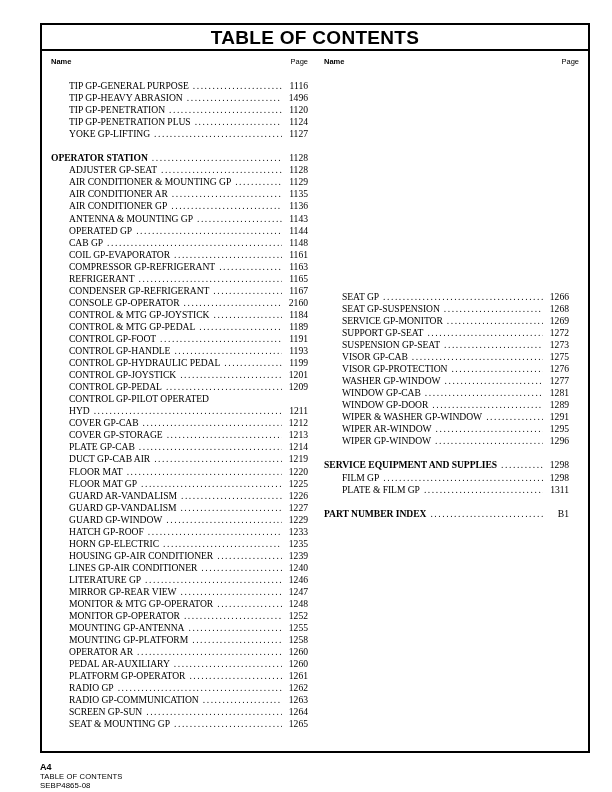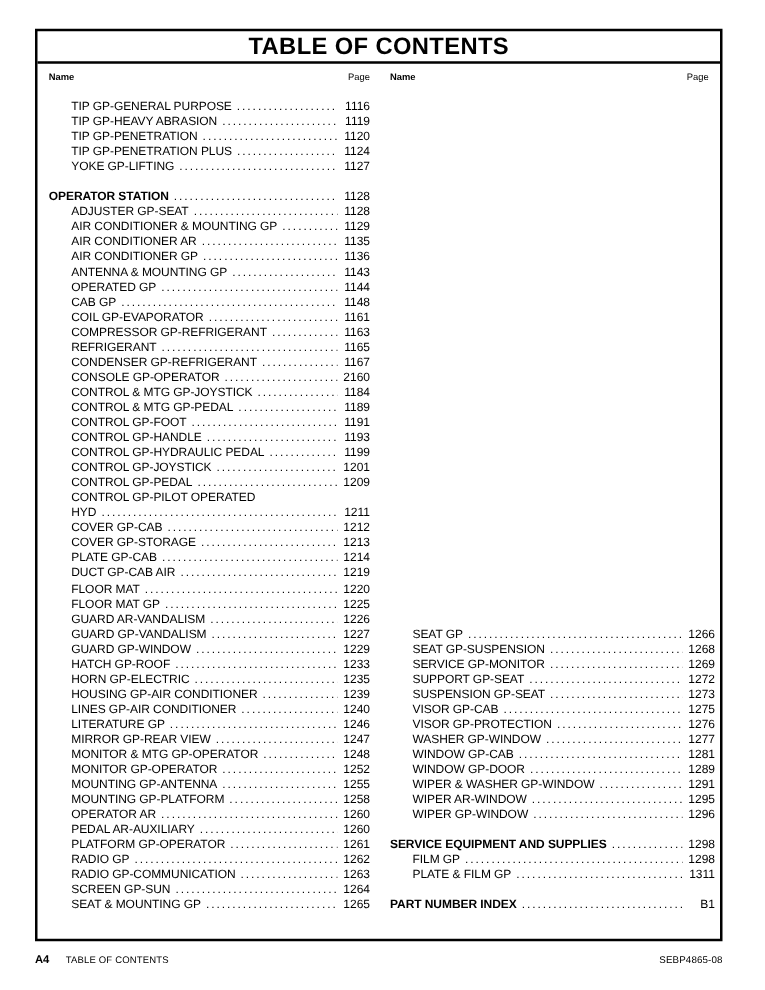--- a/index.html
+++ b/index.html
@@ -11,21 +11,21 @@
     width: 612px;
     height: 792px;
     font-family: "Liberation Sans", sans-serif;
     color: #000000;
     position: relative;
     overflow: hidden;
   }
 
   .page {
     position: absolute;
-    left: 0; top: 0;
+    left: 12px; top: 0;
     width: 488px;
     height: 792px;
   }
 
   
   .frame {
     position: absolute;
     left: 28px;
     top: 23px;
     width: 550px;
@@ -71,22 +71,23 @@
     flex: 0 0 auto;
     font-size: 7.5px;
     font-weight: normal;
     text-align: right;
     padding-right: 9px;
   }
 
   
   .columns {
     display: flex;
-    align-items: flex-end;
+    align-items: center;
     padding-top: 14px;
+    font-family: Liberation Serif, serif;
   }
   .column {
     box-sizing: border-box;
   }
   .column.left  { width: 275px; padding-left: 9px; }
   .column.right { width: 271px; padding-left: 7px; }
 
   
   .entry {
     display: flex;
@@ -116,41 +117,42 @@
   }
   .entry .pagenum {
     flex: 0 0 auto;
     font-size: 9.6px;
     text-align: right;
     width: 26px;
     padding-right: 9px;
   }
   .column.right .entry .pagenum {
     width: 26px;
-    padding-right: 4px;
+    padding-right: 19px;
   }
 
   
   .entry.lvl1 { padding-left: 18px; }
   .entry.lvl0 { padding-left: 0px; }
 
   
   .entry.nolead .leader { visibility: hidden; }
 
   
   .spacer { height: 12.05px; }
 
   
   .footer {
     position: absolute;
     left: 28px;
     top: 762px;
     width: 550px;
     display: flex;
     align-items: baseline;
+    flex-direction: column;
   }
   .footer .fpage {
     font-size: 9px;
     font-weight: bold;
     margin-right: 13px;
   }
   .footer .fsection {
     font-size: 7.6px;
     letter-spacing: 0.15px;
     flex: 1 1 auto;
@@ -186,21 +188,21 @@
     <div class="columns">
       <div class="column left" id="col-left">
           <div class="entry lvl1">
             <span class="label">TIP GP-GENERAL PURPOSE</span>
             <span class="leader">..........................................................................................</span>
             <span class="pagenum">1116</span>
           </div>
           <div class="entry lvl1">
             <span class="label">TIP GP-HEAVY ABRASION</span>
             <span class="leader">..........................................................................................</span>
-            <span class="pagenum">1119</span>
+            <span class="pagenum">1496</span>
           </div>
           <div class="entry lvl1">
             <span class="label">TIP GP-PENETRATION</span>
             <span class="leader">..........................................................................................</span>
             <span class="pagenum">1120</span>
           </div>
           <div class="entry lvl1">
             <span class="label">TIP GP-PENETRATION PLUS</span>
             <span class="leader">..........................................................................................</span>
             <span class="pagenum">1124</span>

